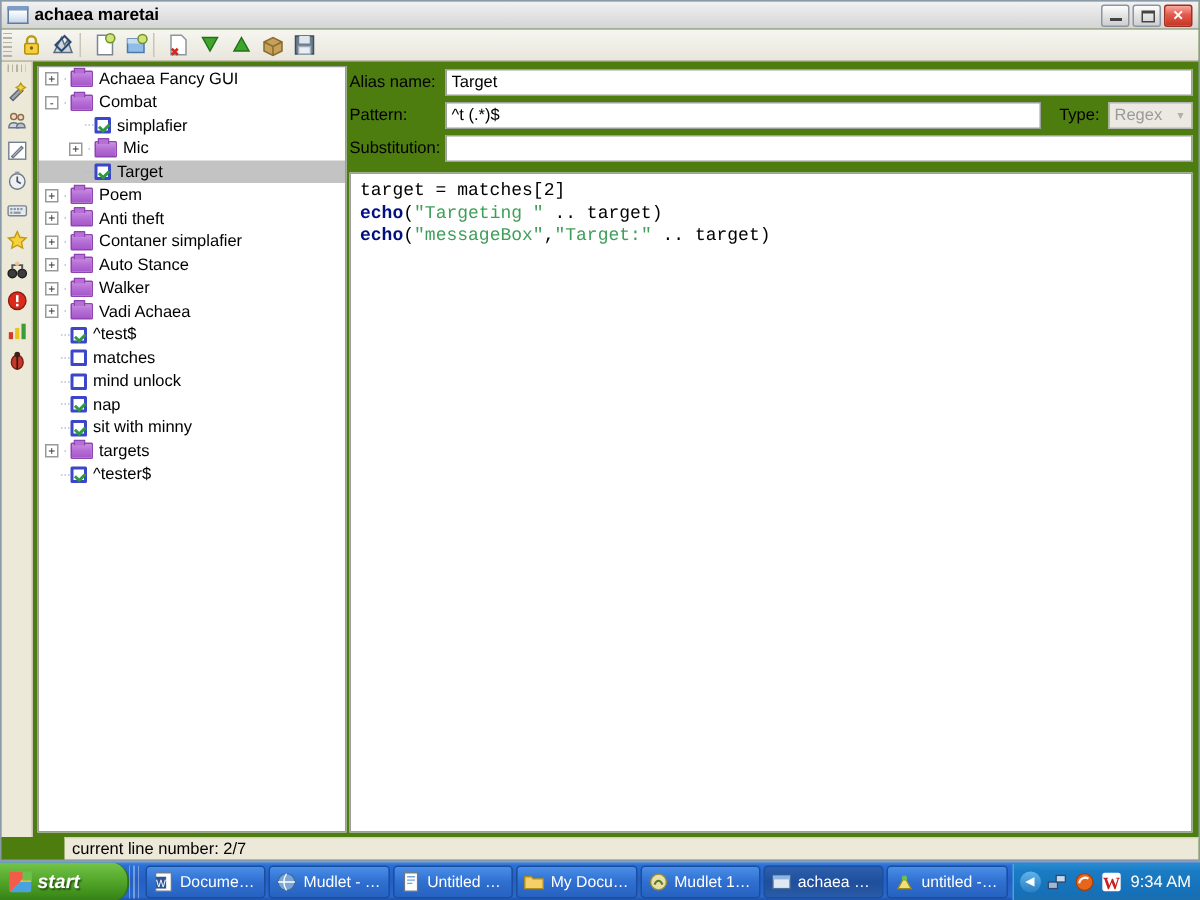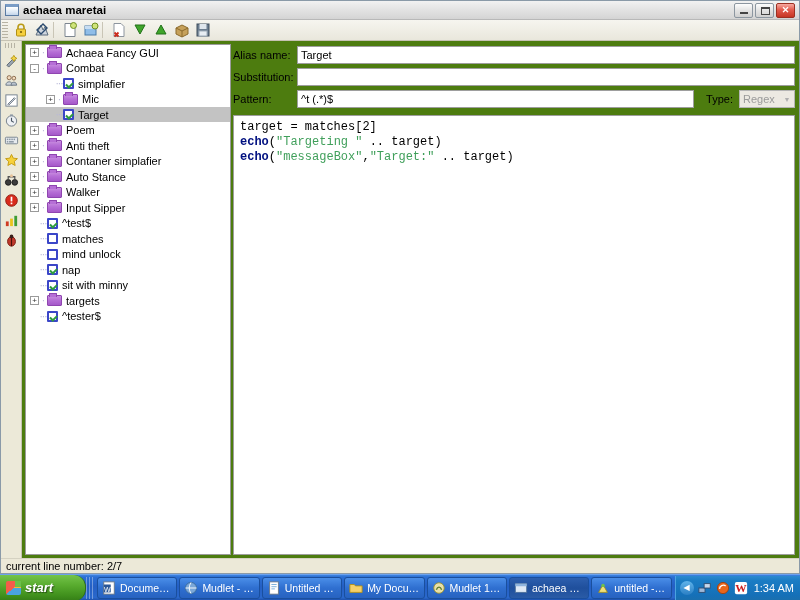--- a/index.html
+++ b/index.html
@@ -166,21 +166,21 @@
     padding: 4px 6px; font-family: "Liberation Mono", "DejaVu Sans Mono", monospace;
     font-size: 12px; line-height: 15px; white-space: pre;
   }
   .k { color: #001080; font-weight: bold; }
   .s { color: #3f9f5a; }
   .p { color: #000; }
 
   
   .statusbar {
     height: 15px; flex: 0 0 15px; background: #ece9d8; border-top: 1px solid #d5d2c2;
-    display: flex; align-items: center; padding-left: 5px; font-size: 11px; color: #000;
+    display: flex; align-items: center; padding-left: 5px; font-size: 11px; color: #000; margin-left: 42px;
   }
 
   
   #taskbar {
     position: absolute; left: 0; bottom: 0; width: 800px; height: 26px;
     background: linear-gradient(to bottom,#3f84e0 0%,#2b6fd4 8%,#245fc4 45%,#2a68cc 90%,#1e52ae 100%);
     border-top: 1px solid #6ba2ee; display: flex; align-items: center;
   }
   .start {
     width: 86px; height: 26px; flex: 0 0 86px;
@@ -456,21 +456,21 @@
               <span class="exp">+</span>
               <span class="dash" style="width: 8px; flex: 0 0 8px; text-align: center;">·</span>
               <span class="folder"></span>
               <span class="tlabel">Walker</span>
             </div>
             <div class="trow" style="top: 155px;">
               <span style="display: inline-block; width: 4px; flex: 0 0 4px;"></span>
               <span class="exp">+</span>
               <span class="dash" style="width: 8px; flex: 0 0 8px; text-align: center;">·</span>
               <span class="folder"></span>
-              <span class="tlabel">Input Sipper</span>
+              <span class="tlabel">Vadi Achaea</span>
             </div>
             <div class="trow" style="top: 170.5px;">
               <span style="display: inline-block; width: 4px; flex: 0 0 4px;"></span>
               <span class="exp none"></span>
               <span class="dash" style="width: 8px; flex: 0 0 8px; text-align: center;">···</span>
               <span class="chk on"></span>
               <span class="tlabel">^test$</span>
             </div>
             <div class="trow" style="top: 186px;">
               <span style="display: inline-block; width: 4px; flex: 0 0 4px;"></span>
@@ -514,33 +514,33 @@
               <span class="chk on"></span>
               <span class="tlabel">^tester$</span>
             </div>
           </div>
       </div>
 
       <div class="rightpane">
         <div class="formrow">
           <div class="lbl">Alias name:</div>
           <input class="tinput" value="Target" style="">
-        </div>
-        <div class="formrow">
-          <div class="lbl">Substitution:</div>
-          <input class="tinput" value="" style="">
         </div>
         <div class="formrow">
           <div class="lbl">Pattern:</div>
           <input class="tinput" value="^t (.*)$" style="">
           <div class="typelbl">Type:</div>
           <div class="typecombo">
             <span>Regex</span>
             <div class="arrow">▼</div>
           </div>
+        </div>
+        <div class="formrow">
+          <div class="lbl">Substitution:</div>
+          <input class="tinput" value="" style="">
         </div>
         <div class="editor">
           <div class="editor-inner" id="code"><div><span class="p">target = matches[2]</span></div><div><span class="k">echo</span><span class="p">(</span><span class="s">"Targeting "</span><span class="p"> .. target)</span></div><div><span class="k">echo</span><span class="p">(</span><span class="s">"messageBox"</span><span class="p">,</span><span class="s">"Target:"</span><span class="p"> .. target)</span></div></div>
         </div>
       </div>
     </div>
 
     <div class="statusbar">
       <span>current line number: 2/7</span>
     </div>
@@ -610,16 +610,16 @@
         <rect x="7" y="3" width="7" height="5" fill="#c8d8ec" stroke="#2f4a6d"></rect>
       </svg>
       <svg width="14" height="14" viewBox="0 0 16 16">
         <circle cx="8" cy="8" r="6.4" fill="#e8661b" stroke="#a33f08"></circle>
         <path d="M4 9a4.5 4.5 0 017-3.5" fill="none" stroke="#fff" stroke-width="1.6"></path>
       </svg>
       <svg width="14" height="14" viewBox="0 0 16 16">
         <rect x="1" y="1" width="14" height="14" rx="2" fill="#fff"></rect>
         <text x="8" y="13" font-size="13" font-weight="bold" text-anchor="middle" fill="#cc1f1f" font-family="Liberation Serif, serif">W</text>
       </svg>
-      <span class="clock">1:34 AM</span>
+      <span class="clock">9:34 AM</span>
     </div>
   </div>
 </div>
 
 </body></html>

